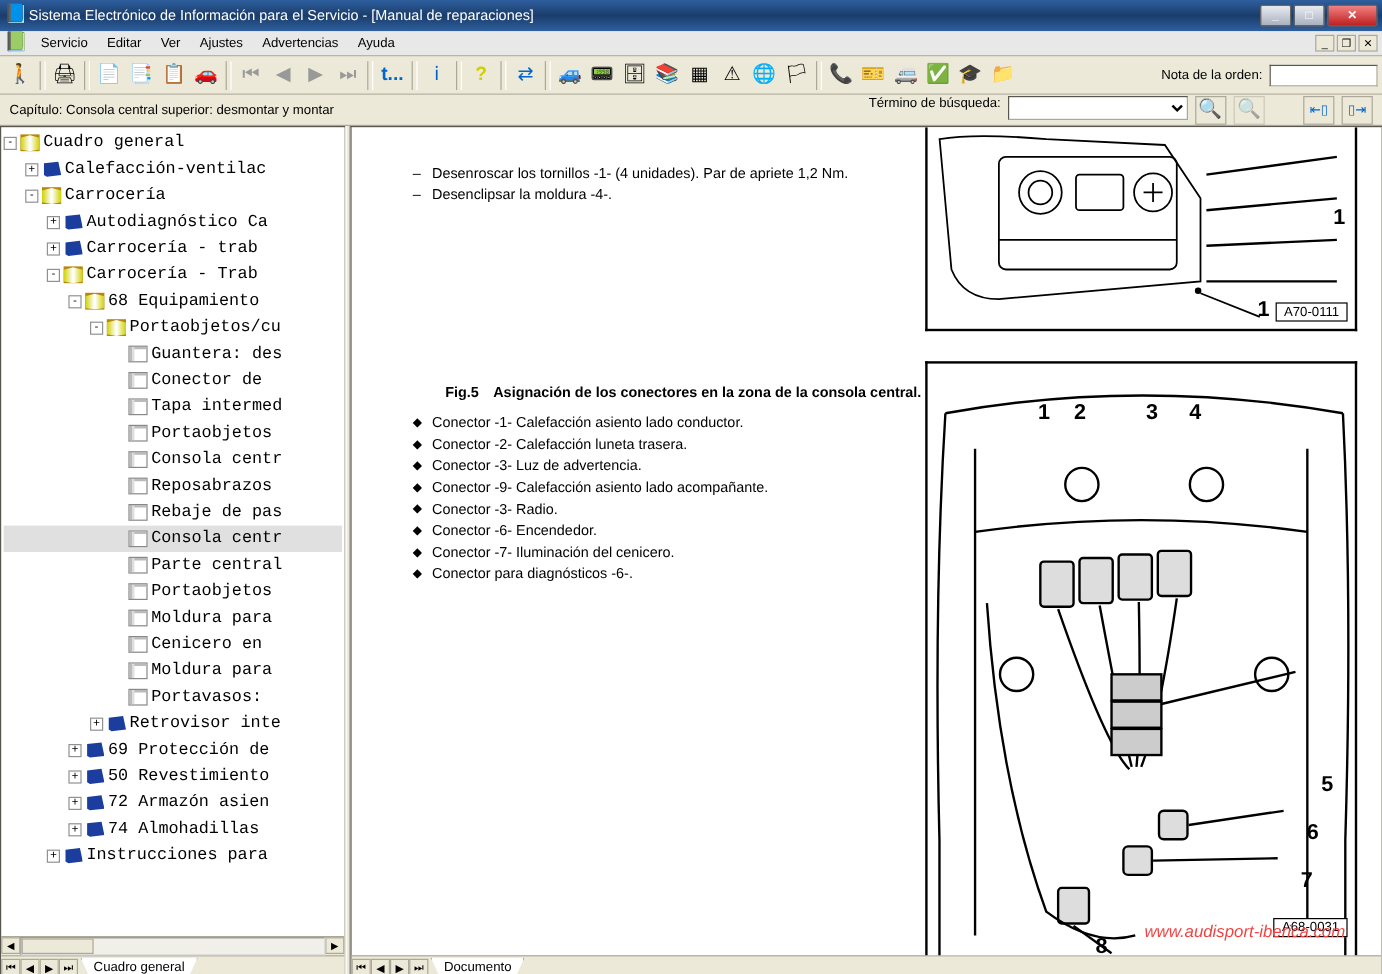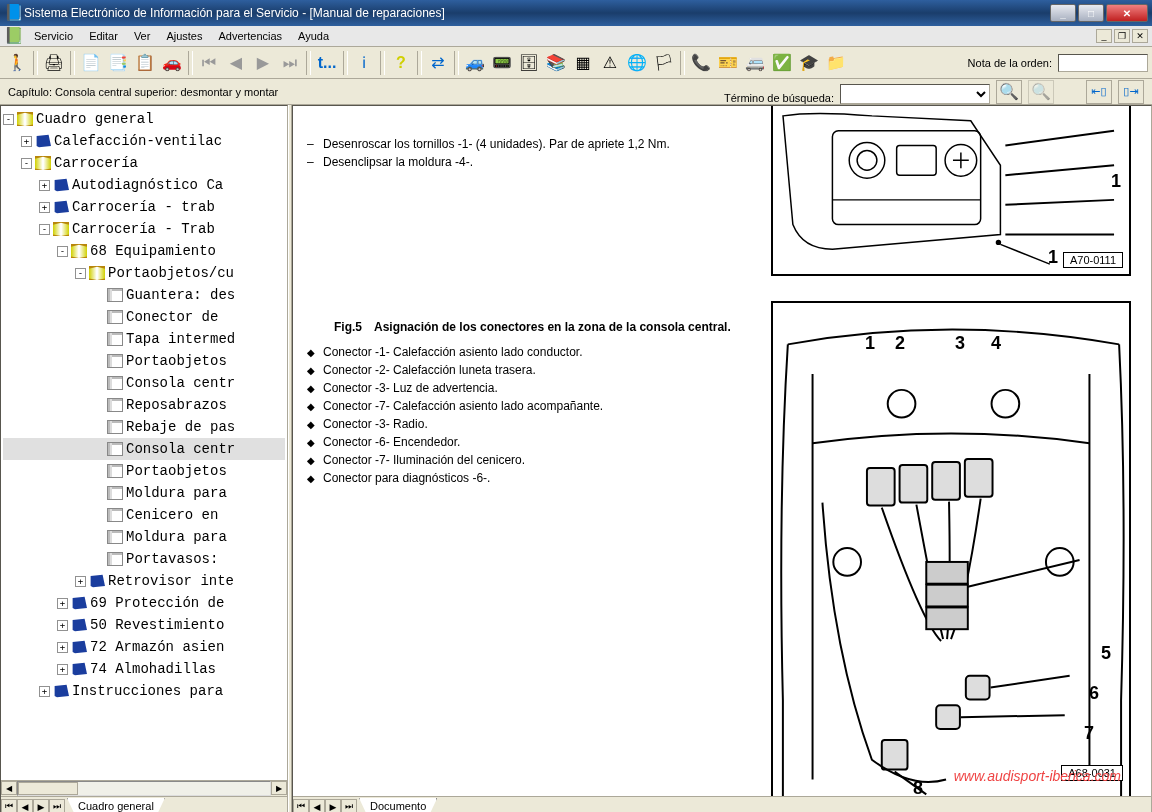--- a/index.html
+++ b/index.html
@@ -23,21 +23,21 @@
 
 .toolbar { height: 32px; background: #ece9d8; display: flex; align-items: center; padding: 2px 4px; border-bottom: 1px solid #aca899; gap: 1px; }
 .tool-btn { width: 26px; height: 26px; border: 1px solid transparent; display: flex; align-items: center; justify-content: center; cursor: pointer; font-size: 14px; }
 .tool-sep { width: 5px; height: 24px; border-left: 1px solid #aca899; border-right: 1px solid #fff; margin: 0 2px; }
 .order-note { margin-left: auto; display: flex; align-items: center; gap: 6px; padding-left: 19px; }
 .order-note input { width: 90px; height: 18px; border: 1px inset #aca899; font-size: 11px; padding: 0 2px; }
 
 
 .chapter-bar { height: 26px; background: #ece9d8; display: flex; align-items: center; padding: 4px 8px; border-bottom: 1px solid #aca899; gap: 10px; }
 .chapter-label { font-size: 11px; }
-.search-area { margin-left: auto; display: flex; align-items: flex-end; gap: 6px; }
+.search-area { margin-left: auto; display: flex; align-items: flex-start; gap: 6px; }
 .search-area select { width: 150px; height: 20px; border: 1px inset #aca899; background: white; font-size: 11px; }
 .search-btn { width: 26px; height: 24px; border: 1px solid #aca899; background: #ece9d8; cursor: pointer; display: flex; align-items: center; justify-content: center; }
 
 
 .main { display: flex; height: 712px; }
 .left-pane { width: 288px; background: white; border: 1px inset #aca899; display: flex; flex-direction: column; }
 .tree { flex: 1; overflow: hidden; padding: 2px; font-family: 'Courier New', monospace; font-size: 14px; line-height: 22px; }
 .tree-row { white-space: nowrap; display: flex; align-items: center; height: 22px; cursor: pointer; }
 .tree-row.selected { background: #e0e0e0; }
 .tree-indent { display: inline-block; }
@@ -52,21 +52,21 @@
 
 .left-scroll { height: 16px; background: #ece9d8; border-top: 1px solid #aca899; display: flex; }
 .scroll-track { flex: 1; background: #f0f0e8; border: 1px inset #ddd; position: relative; }
 .scroll-thumb { position: absolute; left: 0; width: 60px; height: 100%; background: #ece9d8; border: 1px solid #aca899; }
 .scroll-btn { width: 16px; height: 14px; background: #ece9d8; border: 1px solid #aca899; font-size: 8px; display: flex; align-items: center; justify-content: center; }
 
 .splitter { width: 4px; background: #ece9d8; cursor: ew-resize; border-left: 1px solid #fff; border-right: 1px solid #aca899; }
 
 .right-pane { flex: 1; background: white; border: 1px inset #aca899; display: flex; flex-direction: column; overflow: hidden; }
 .doc { flex: 1; padding: 10px 14px; font-family: Arial, sans-serif; font-size: 12px; overflow: hidden; position: relative; }
-.doc .text-block { width: 430px; }
+.doc .text-block { width: 430px; margin-left: 37px; }
 .doc .bullet-line { padding-left: 16px; position: relative; margin: 2px 0; line-height: 16px; }
 .doc .bullet-line.dash::before { content: '–'; position: absolute; left: 0; }
 .doc .bullet-line.diamond::before { content: '◆'; position: absolute; left: 0; font-size: 10px; top: 1px; }
 .doc .fig-title { font-weight: bold; margin: 20px 0 10px 0; padding-left: 27px; }
 .doc .fig-title .num { margin-right: 12px; }
 
 .diagram { position: absolute; border: 2px solid #000; background: #fff; }
 .diagram.top { right: 20px; top: 0; width: 360px; height: 170px; border-top: none; }
 .diagram.bottom { right: 20px; top: 195px; width: 360px; height: 510px; border-bottom: none; }
 .diagram .fig-label { position: absolute; bottom: 6px; right: 6px; border: 1px solid #000; padding: 1px 6px; font-size: 11px; background: white; }
@@ -331,20 +331,26 @@
         <div class="tree-row selected">
           <span class="tree-indent" style="width: 90px;"></span>
           <span class="tree-pm none"> </span>
           <span class="tree-icon page"></span>
           <span class="tree-label">Consola centr</span>
         </div>
         <div class="tree-row">
           <span class="tree-indent" style="width: 90px;"></span>
           <span class="tree-pm none"> </span>
           <span class="tree-icon page"></span>
+          <span class="tree-label">Parte central</span>
+        </div>
+        <div class="tree-row">
+          <span class="tree-indent" style="width: 90px;"></span>
+          <span class="tree-pm none"> </span>
+          <span class="tree-icon page"></span>
           <span class="tree-label">Portaobjetos</span>
         </div>
         <div class="tree-row">
           <span class="tree-indent" style="width: 90px;"></span>
           <span class="tree-pm none"> </span>
           <span class="tree-icon page"></span>
           <span class="tree-label">Moldura para</span>
         </div>
         <div class="tree-row">
           <span class="tree-indent" style="width: 90px;"></span>
@@ -428,21 +434,21 @@
         <div class="bullet-line dash">Desenroscar los tornillos -1- (4 unidades). Par de apriete 1,2 Nm.</div>
         <div class="bullet-line dash">Desenclipsar la moldura -4-.</div>
 
         <div class="fig-title" style="margin-top:150px">
           <span class="num">Fig.5</span><span>Asignación de los conectores en la zona de la consola central.</span>
         </div>
         <div id="connectors">
             <div class="bullet-line diamond">Conector -1- Calefacción asiento lado conductor.</div>
             <div class="bullet-line diamond">Conector -2- Calefacción luneta trasera.</div>
             <div class="bullet-line diamond">Conector -3- Luz de advertencia.</div>
-            <div class="bullet-line diamond">Conector -7- Calefacción asiento lado acompañante.</div>
+            <div class="bullet-line diamond">Conector -9- Calefacción asiento lado acompañante.</div>
             <div class="bullet-line diamond">Conector -3- Radio.</div>
             <div class="bullet-line diamond">Conector -6- Encendedor.</div>
             <div class="bullet-line diamond">Conector -7- Iluminación del cenicero.</div>
             <div class="bullet-line diamond">Conector para diagnósticos -6-.</div>
           </div>
       </div>
 
       <div class="diagram top">
         <svg viewBox="0 0 360 170">
           <g stroke="#000" stroke-width="1.5" fill="none">

